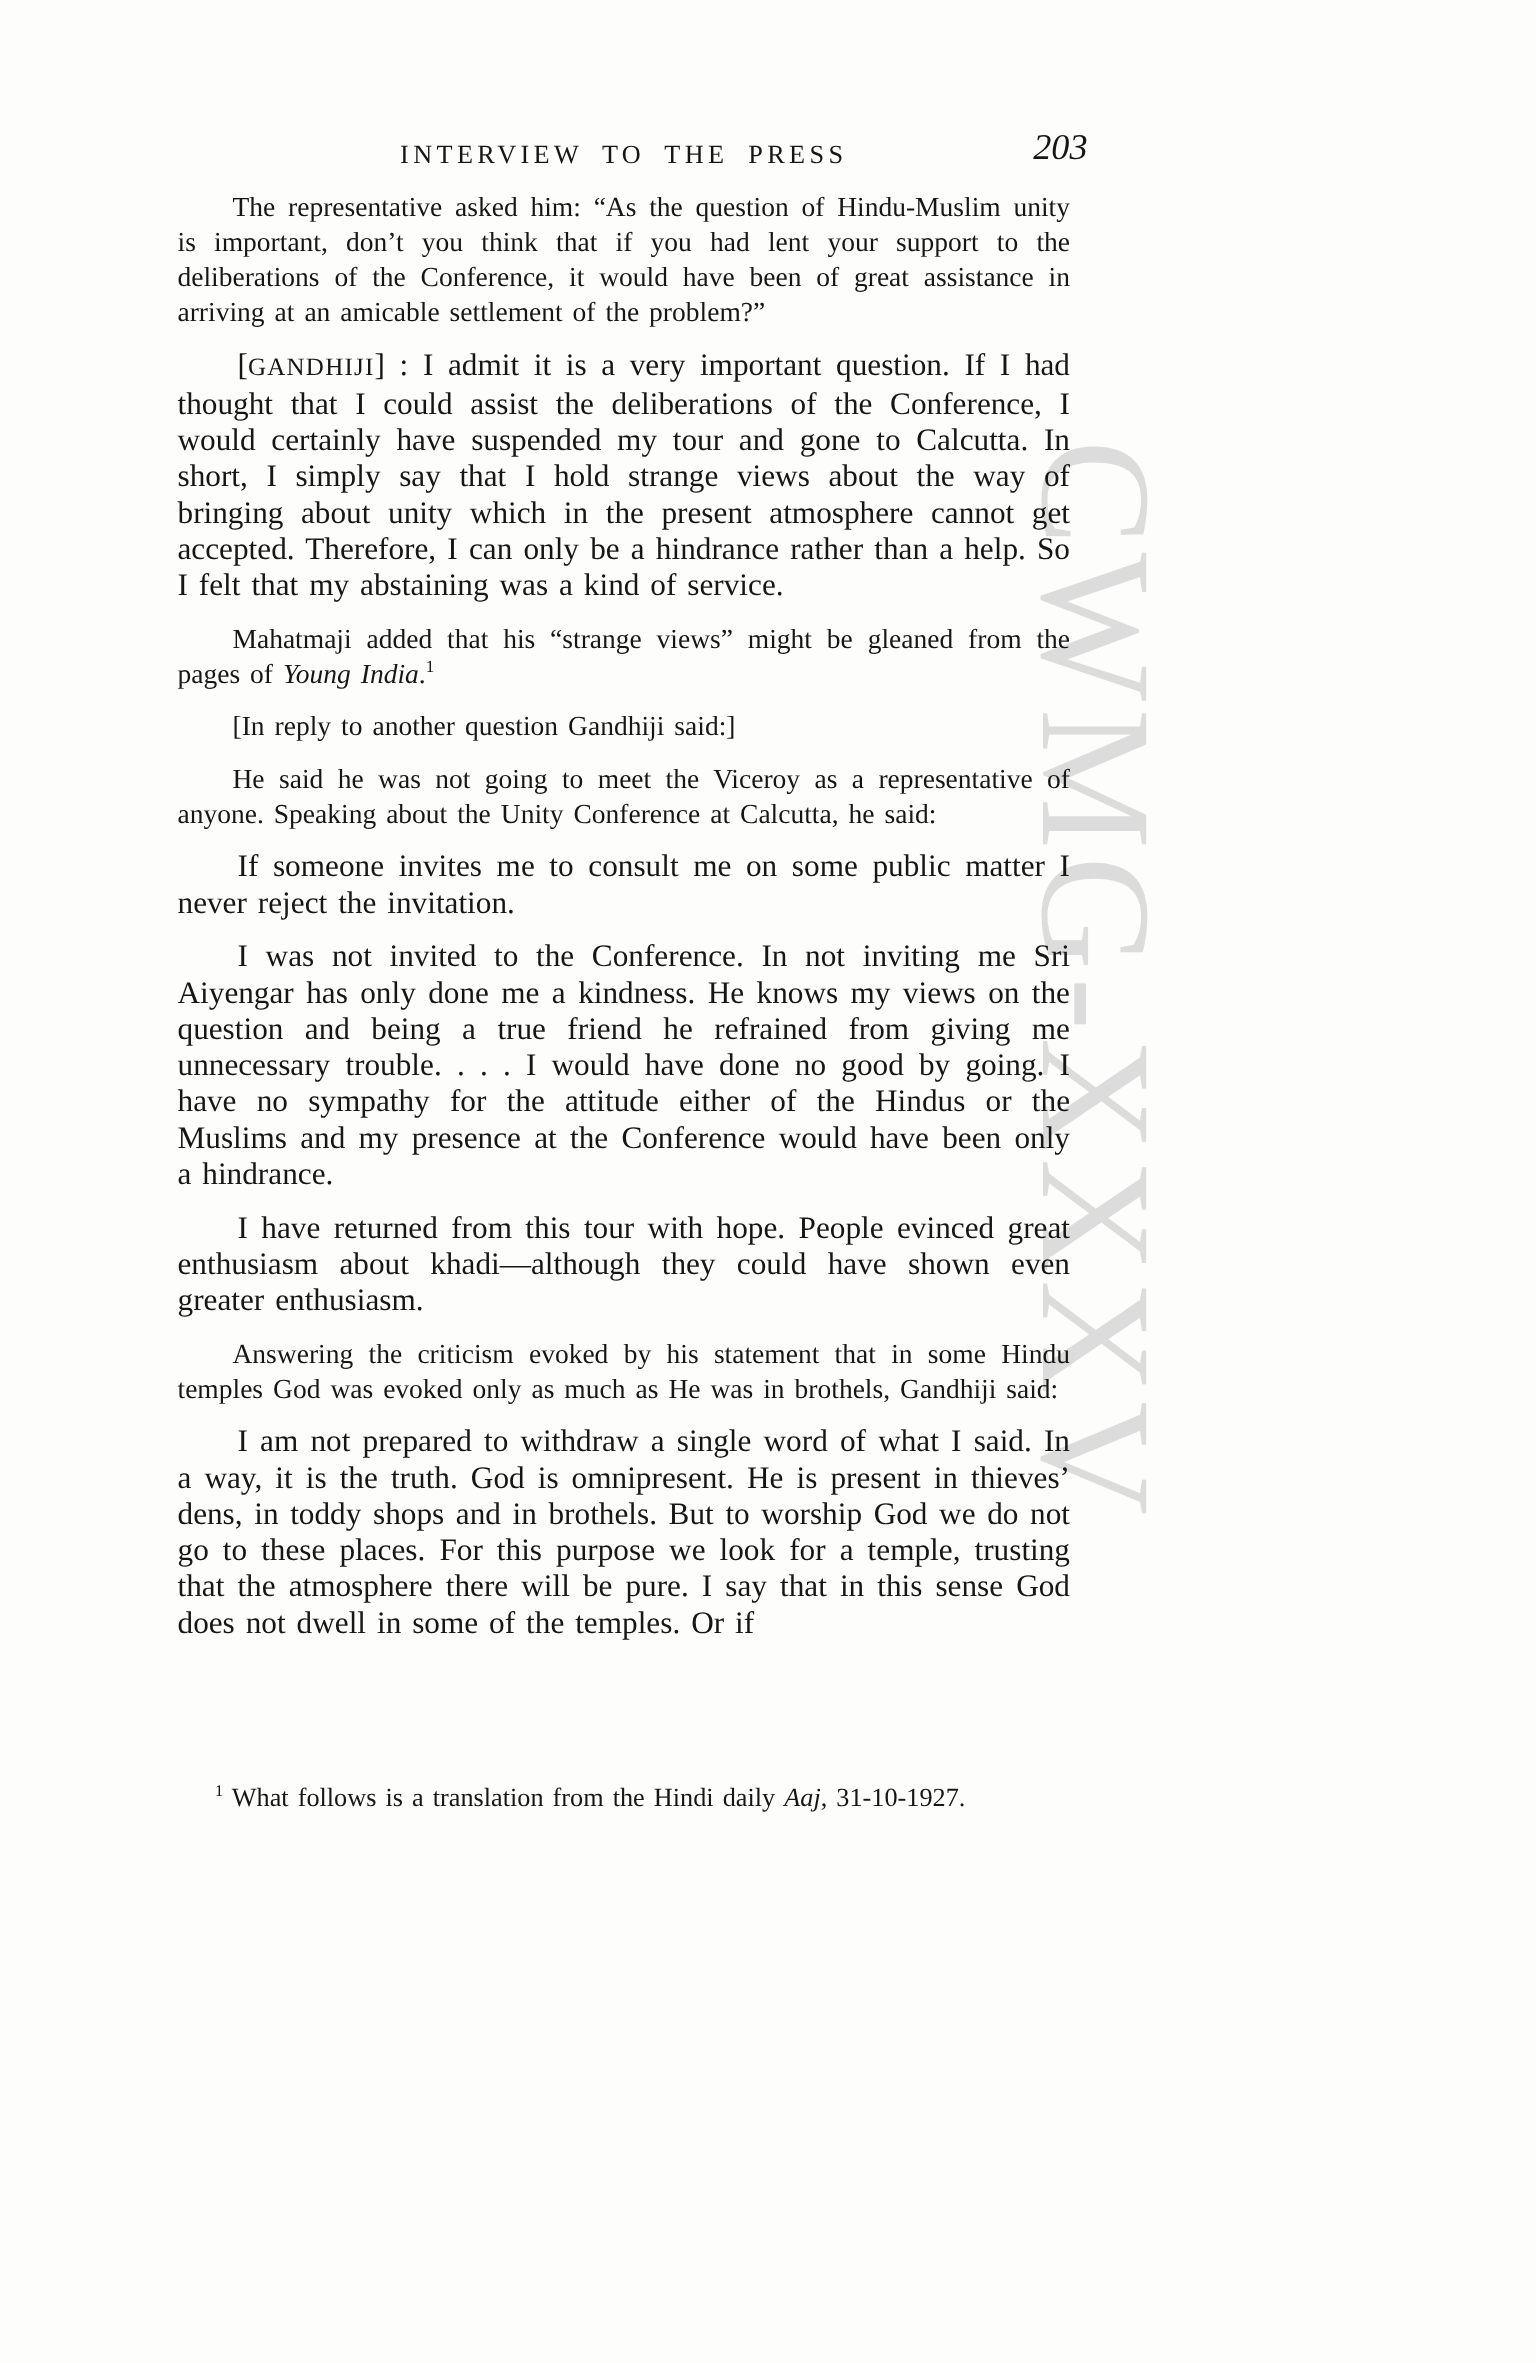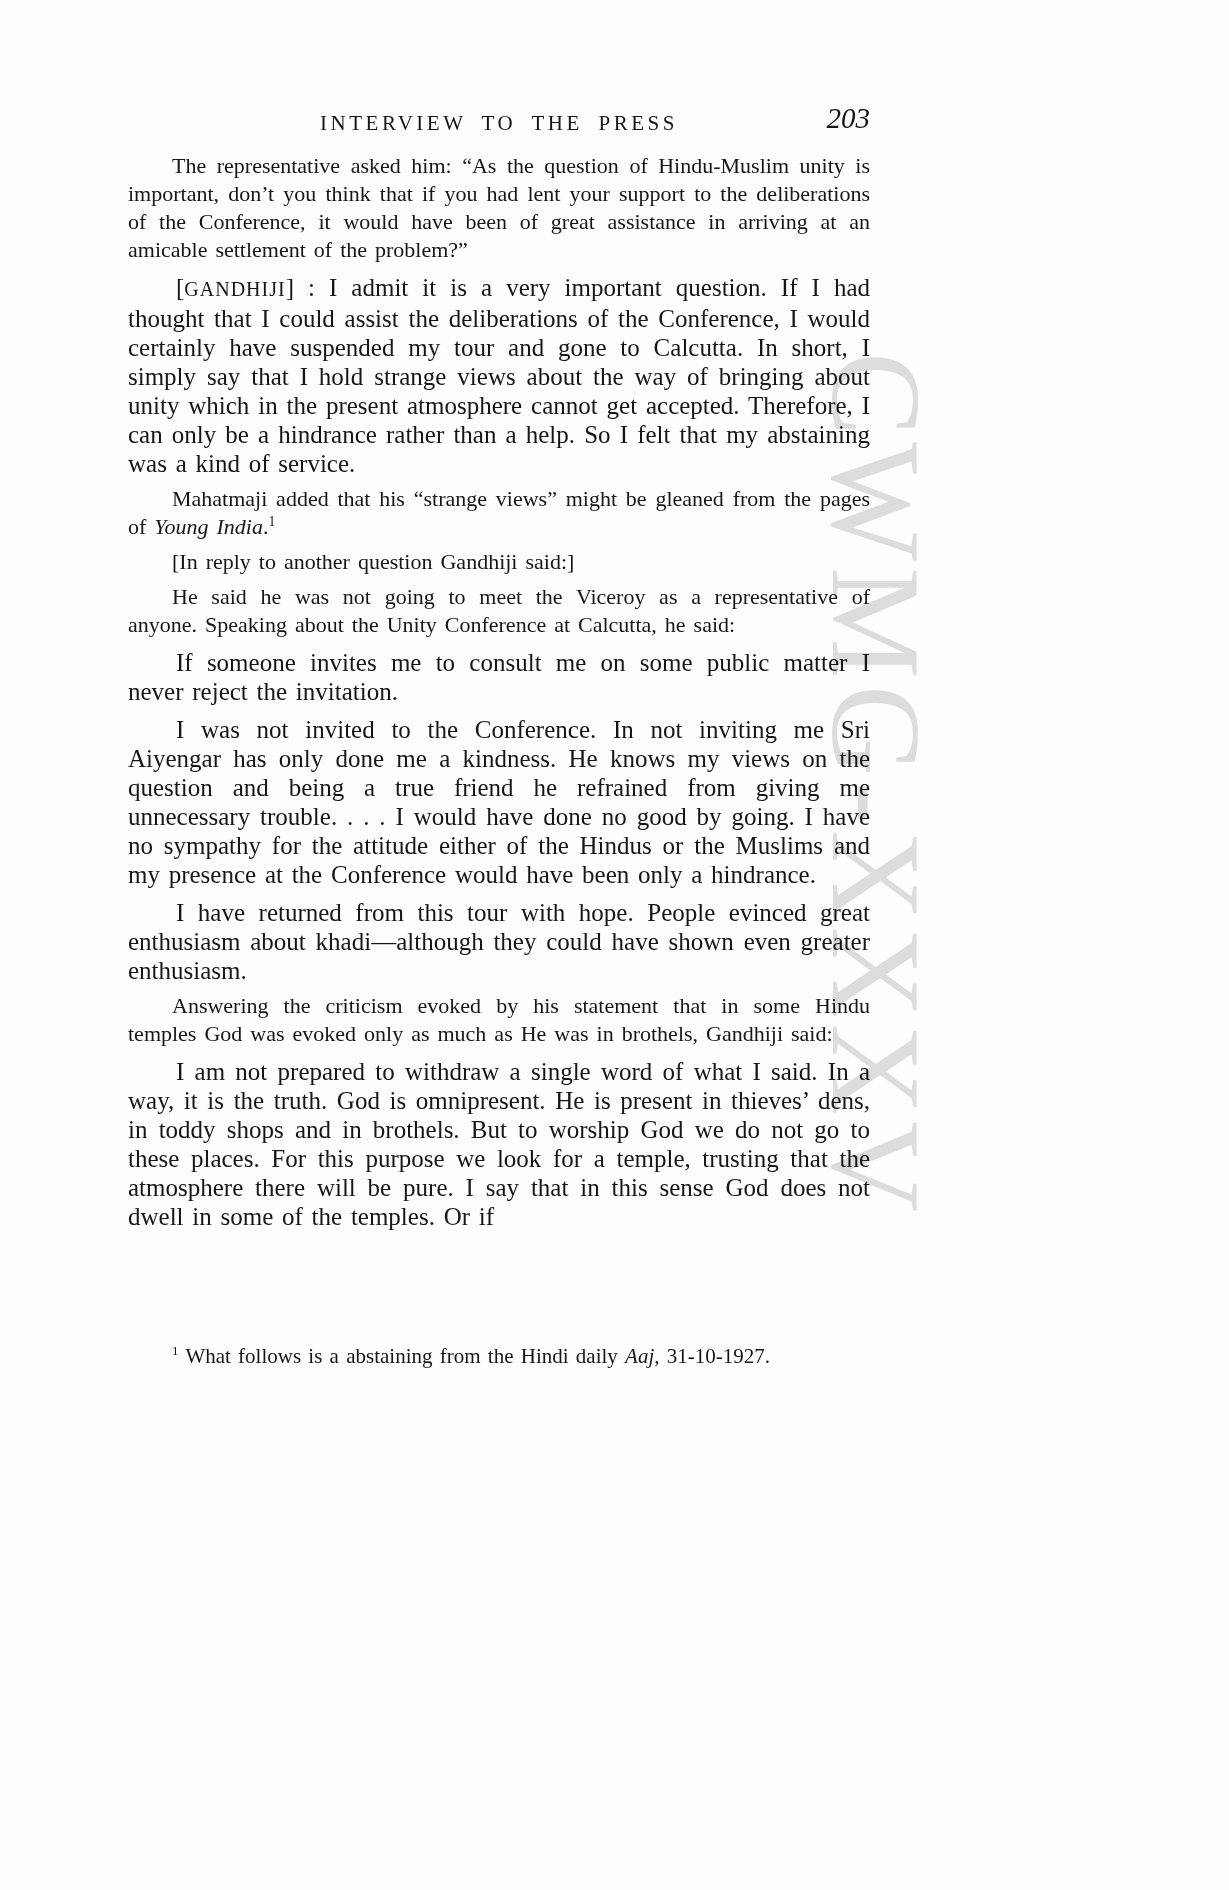--- a/index.html
+++ b/index.html
@@ -44,21 +44,21 @@
     left: 50%;
     transform: translateX(-50%);
     top: 9px;
     font-size: 21px;
     letter-spacing: 3.5px;
     word-spacing: 7px;
     white-space: nowrap;
   }
   .page-number { position: absolute; right: 0; top: 0; font-size: 29px; font-style: italic; }
 
-  .para { margin: 0; text-align: justify; word-spacing: 2.5px; }
+  .para { margin: 14px; text-align: justify; word-spacing: 2.5px; }
   .para.large { font-size: 25px; line-height: 29px; text-indent: 48px; margin-top: 9px; }
   .para.small { font-size: 22px; line-height: 28px; text-indent: 44px; margin-top: 7px; }
 
   .seg-normal { }
   .seg-italic { font-style: italic; }
   .seg-smallcaps { font-size: 0.8em; letter-spacing: 1px; }
   .seg-sup { vertical-align: super; font-size: 0.62em; line-height: 0; }
 
   .footnote {
     margin-top: 112px;
@@ -89,17 +89,17 @@
         <p class="para small"><span class="seg-normal">Mahatmaji added that his “strange views” might be gleaned from the pages of </span><span class="seg-italic">Young India</span><span class="seg-normal">.</span><span class="seg-sup">1</span></p>
         <p class="para small"><span class="seg-normal">[In reply to another question Gandhiji said:]</span></p>
         <p class="para small"><span class="seg-normal">He said he was not going to meet the Viceroy as a representative of anyone. Speaking about the Unity Conference at Calcutta, he said:</span></p>
         <p class="para large"><span class="seg-normal">If someone invites me to consult me on some public matter I never reject the invitation.</span></p>
         <p class="para large"><span class="seg-normal">I was not invited to the Conference. In not inviting me Sri Aiyengar has only done me a kindness. He knows my views on the question and being a true friend he refrained from giving me unnecessary trouble. . . . I would have done no good by going. I have no sympathy for the attitude either of the Hindus or the Muslims and my presence at the Conference would have been only a hindrance.</span></p>
         <p class="para large"><span class="seg-normal">I have returned from this tour with hope. People evinced great enthusiasm about khadi—although they could have shown even greater enthusiasm.</span></p>
         <p class="para small"><span class="seg-normal">Answering the criticism evoked by his statement that in some Hindu temples God was evoked only as much as He was in brothels, Gandhiji said:</span></p>
         <p class="para large"><span class="seg-normal">I am not prepared to withdraw a single word of what I said. In a way, it is the truth. God is omnipresent. He is present in thieves’ dens, in toddy shops and in brothels. But to worship God we do not go to these places. For this purpose we look for a temple, trusting that the atmosphere there will be pure. I say that in this sense God does not dwell in some of the temples. Or if</span></p>
       </div>
 
-    <div class="footnote"><span class="seg-sup">1</span><span class="seg-normal"> What follows is a abstaining from the Hindi daily </span><span class="seg-italic">Aaj</span><span class="seg-normal">, 31-10-1927.</span></div>
+    <div class="footnote"><span class="seg-sup">1</span><span class="seg-normal"> What follows is a translation from the Hindi daily </span><span class="seg-italic">Aaj</span><span class="seg-normal">, 31-10-1927.</span></div>
 
   </div>
 
 </div>
 
 </body></html>

